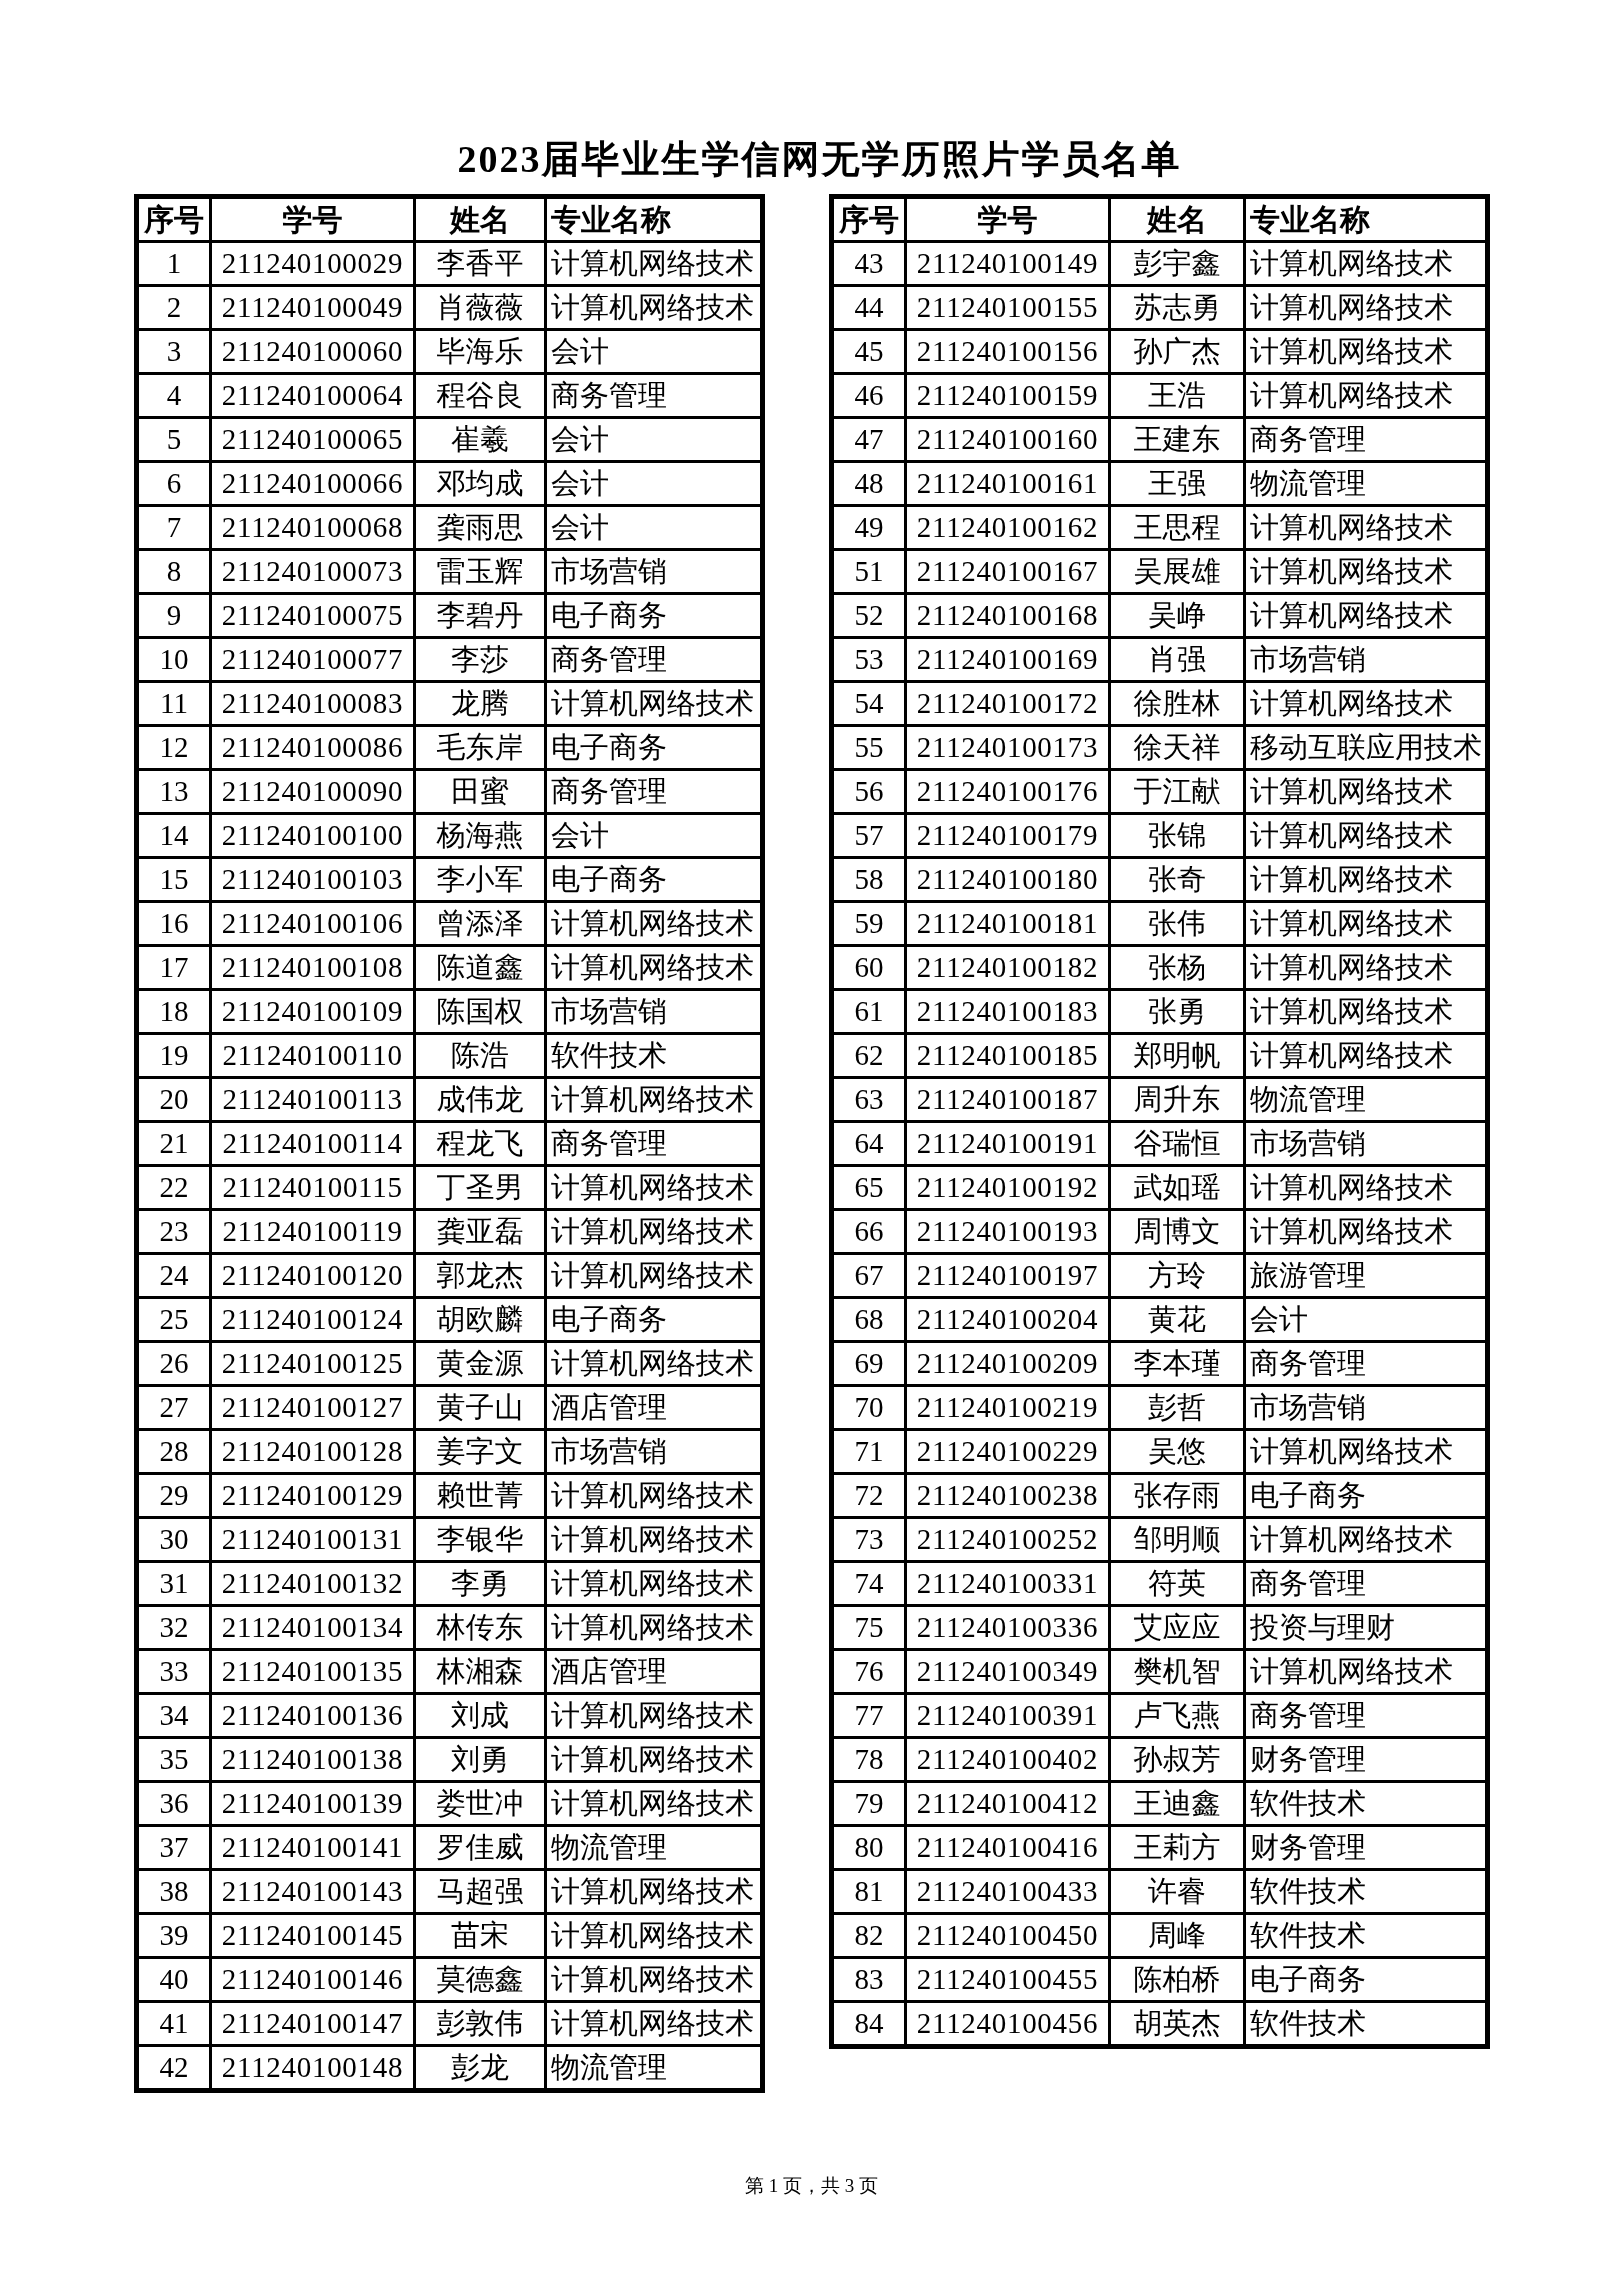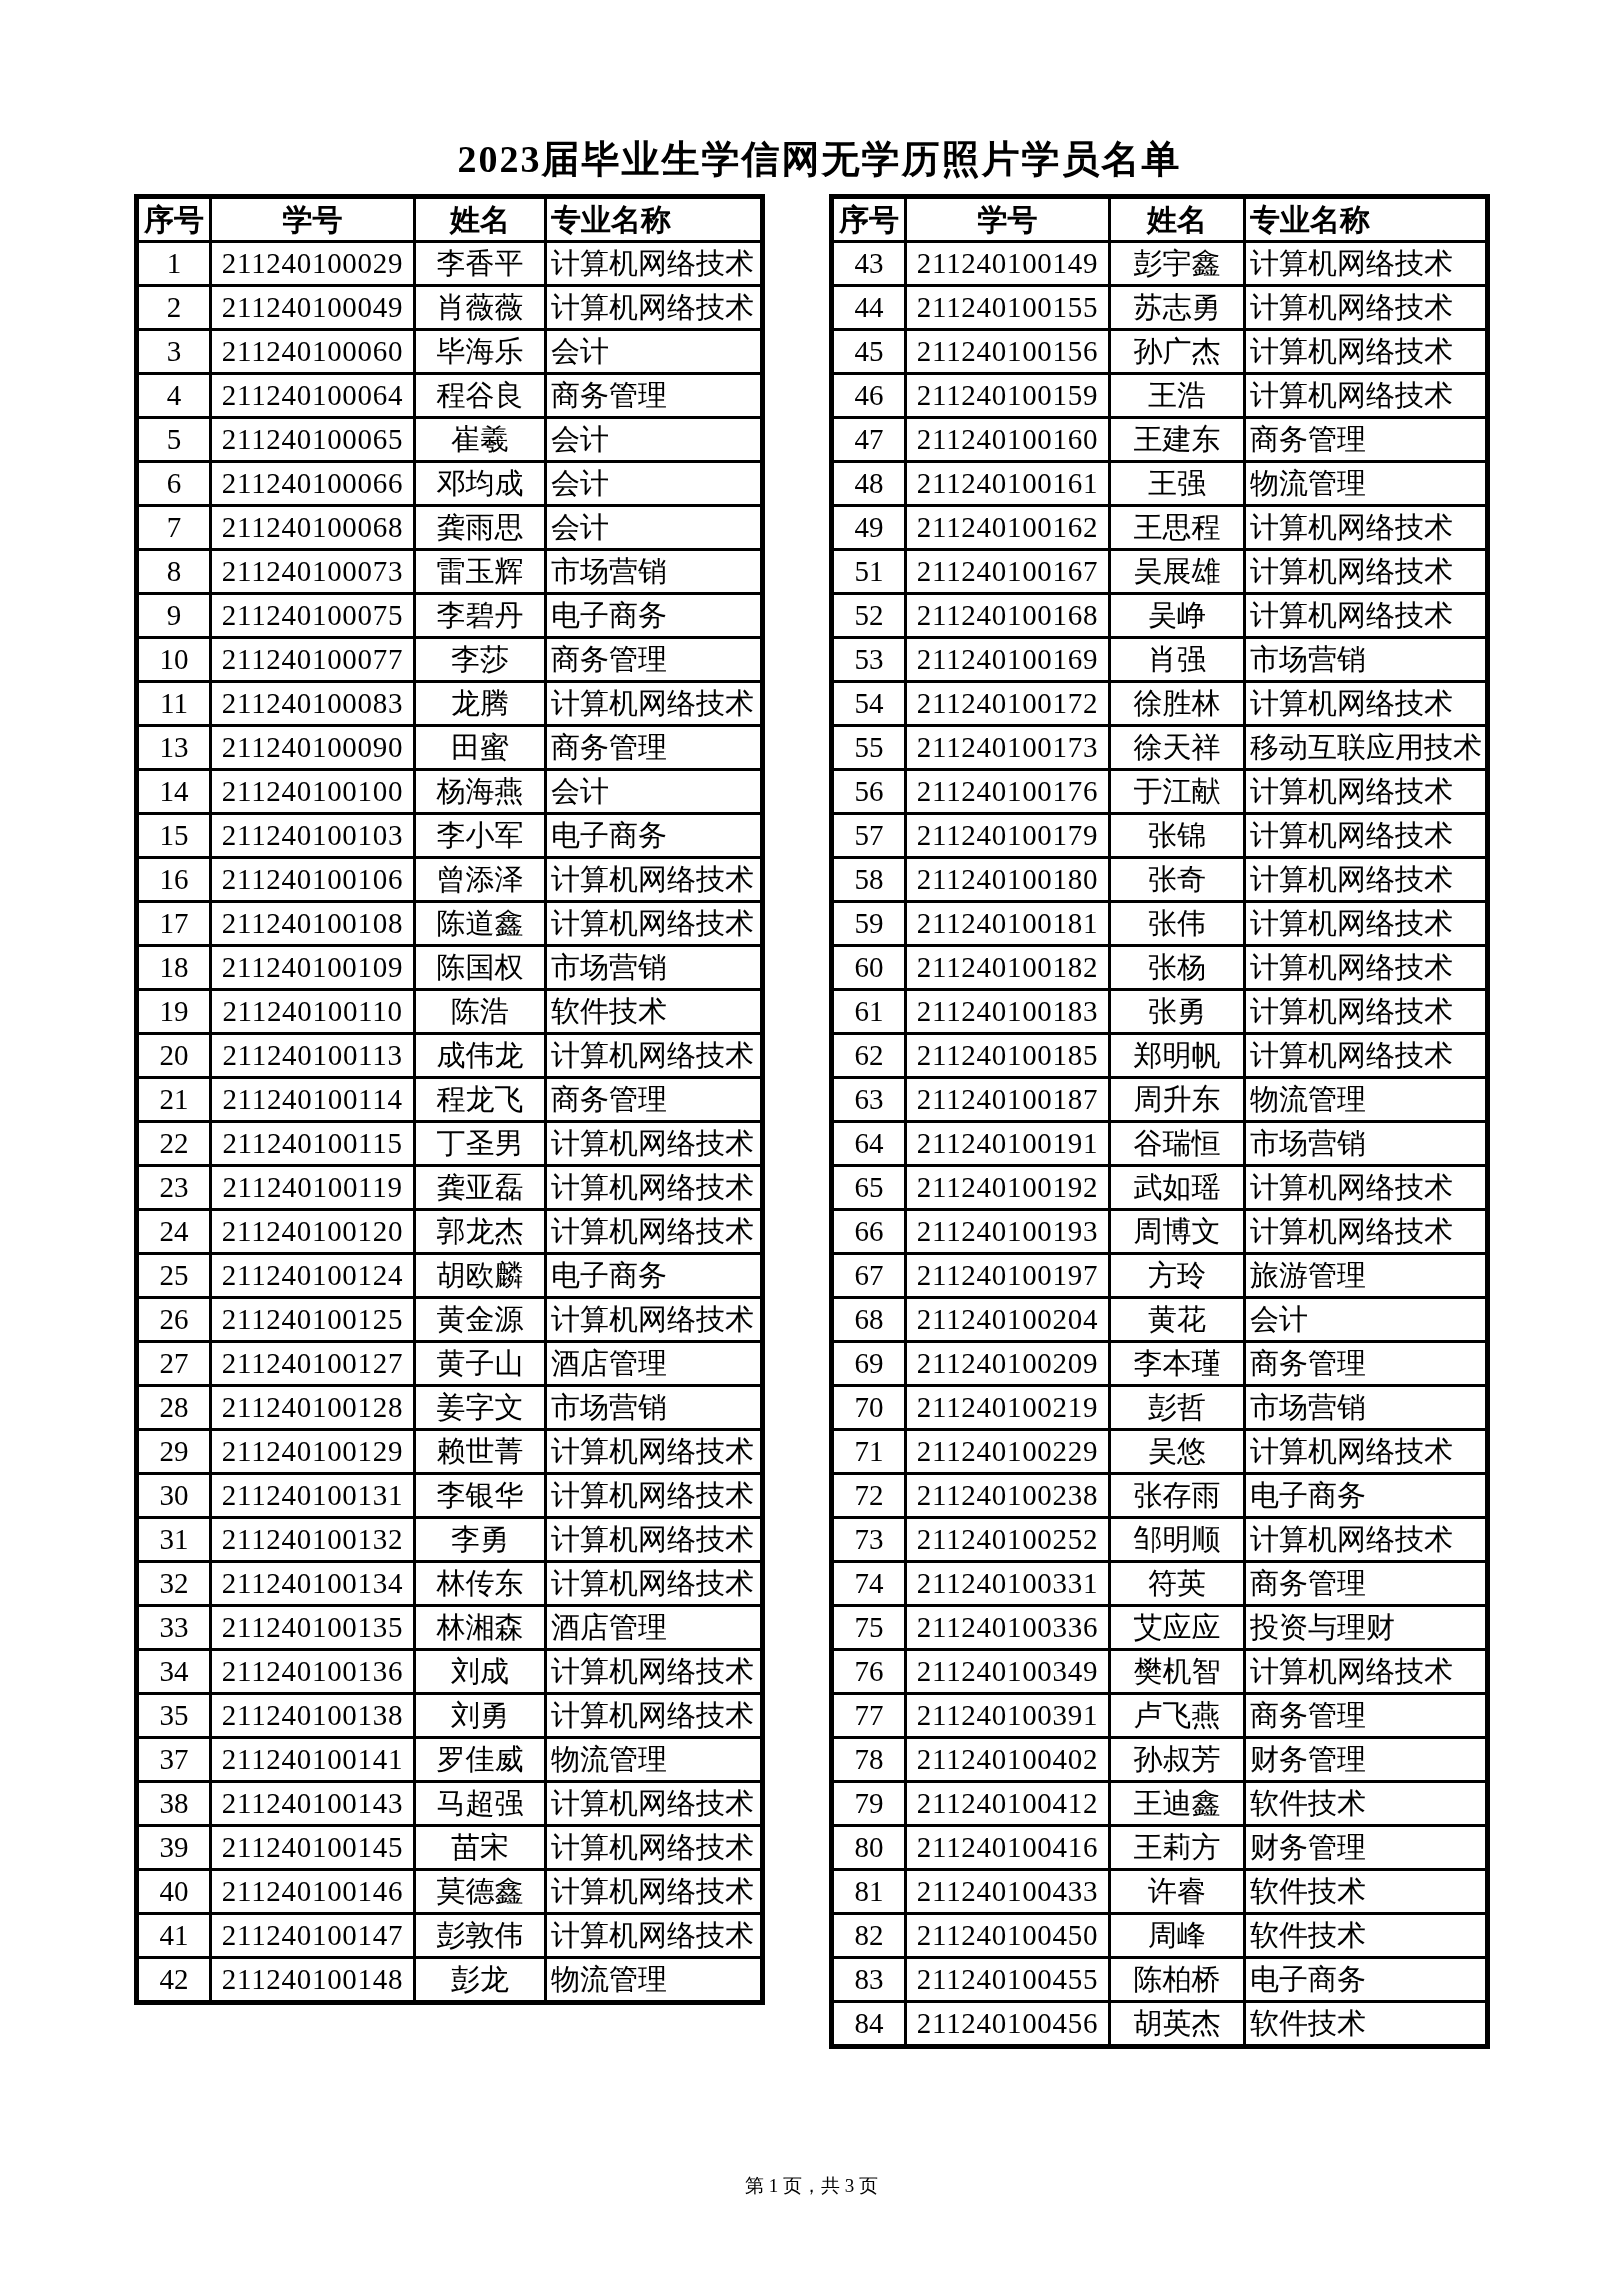--- a/index.html
+++ b/index.html
@@ -134,20 +134,26 @@
           <td class="c-name">李莎</td>
           <td class="c-major">商务管理</td>
         </tr>
         <tr>
           <td class="c-seq">11</td>
           <td class="c-sid">211240100083</td>
           <td class="c-name">龙腾</td>
           <td class="c-major">计算机网络技术</td>
         </tr>
         <tr>
+          <td class="c-seq">12</td>
+          <td class="c-sid">211240100086</td>
+          <td class="c-name">毛东岸</td>
+          <td class="c-major">电子商务</td>
+        </tr>
+        <tr>
           <td class="c-seq">13</td>
           <td class="c-sid">211240100090</td>
           <td class="c-name">田蜜</td>
           <td class="c-major">商务管理</td>
         </tr>
         <tr>
           <td class="c-seq">14</td>
           <td class="c-sid">211240100100</td>
           <td class="c-name">杨海燕</td>
           <td class="c-major">会计</td>
@@ -269,20 +275,26 @@
         <tr>
           <td class="c-seq">34</td>
           <td class="c-sid">211240100136</td>
           <td class="c-name">刘成</td>
           <td class="c-major">计算机网络技术</td>
         </tr>
         <tr>
           <td class="c-seq">35</td>
           <td class="c-sid">211240100138</td>
           <td class="c-name">刘勇</td>
+          <td class="c-major">计算机网络技术</td>
+        </tr>
+        <tr>
+          <td class="c-seq">36</td>
+          <td class="c-sid">211240100139</td>
+          <td class="c-name">娄世冲</td>
           <td class="c-major">计算机网络技术</td>
         </tr>
         <tr>
           <td class="c-seq">37</td>
           <td class="c-sid">211240100141</td>
           <td class="c-name">罗佳威</td>
           <td class="c-major">物流管理</td>
         </tr>
         <tr>
           <td class="c-seq">38</td>

